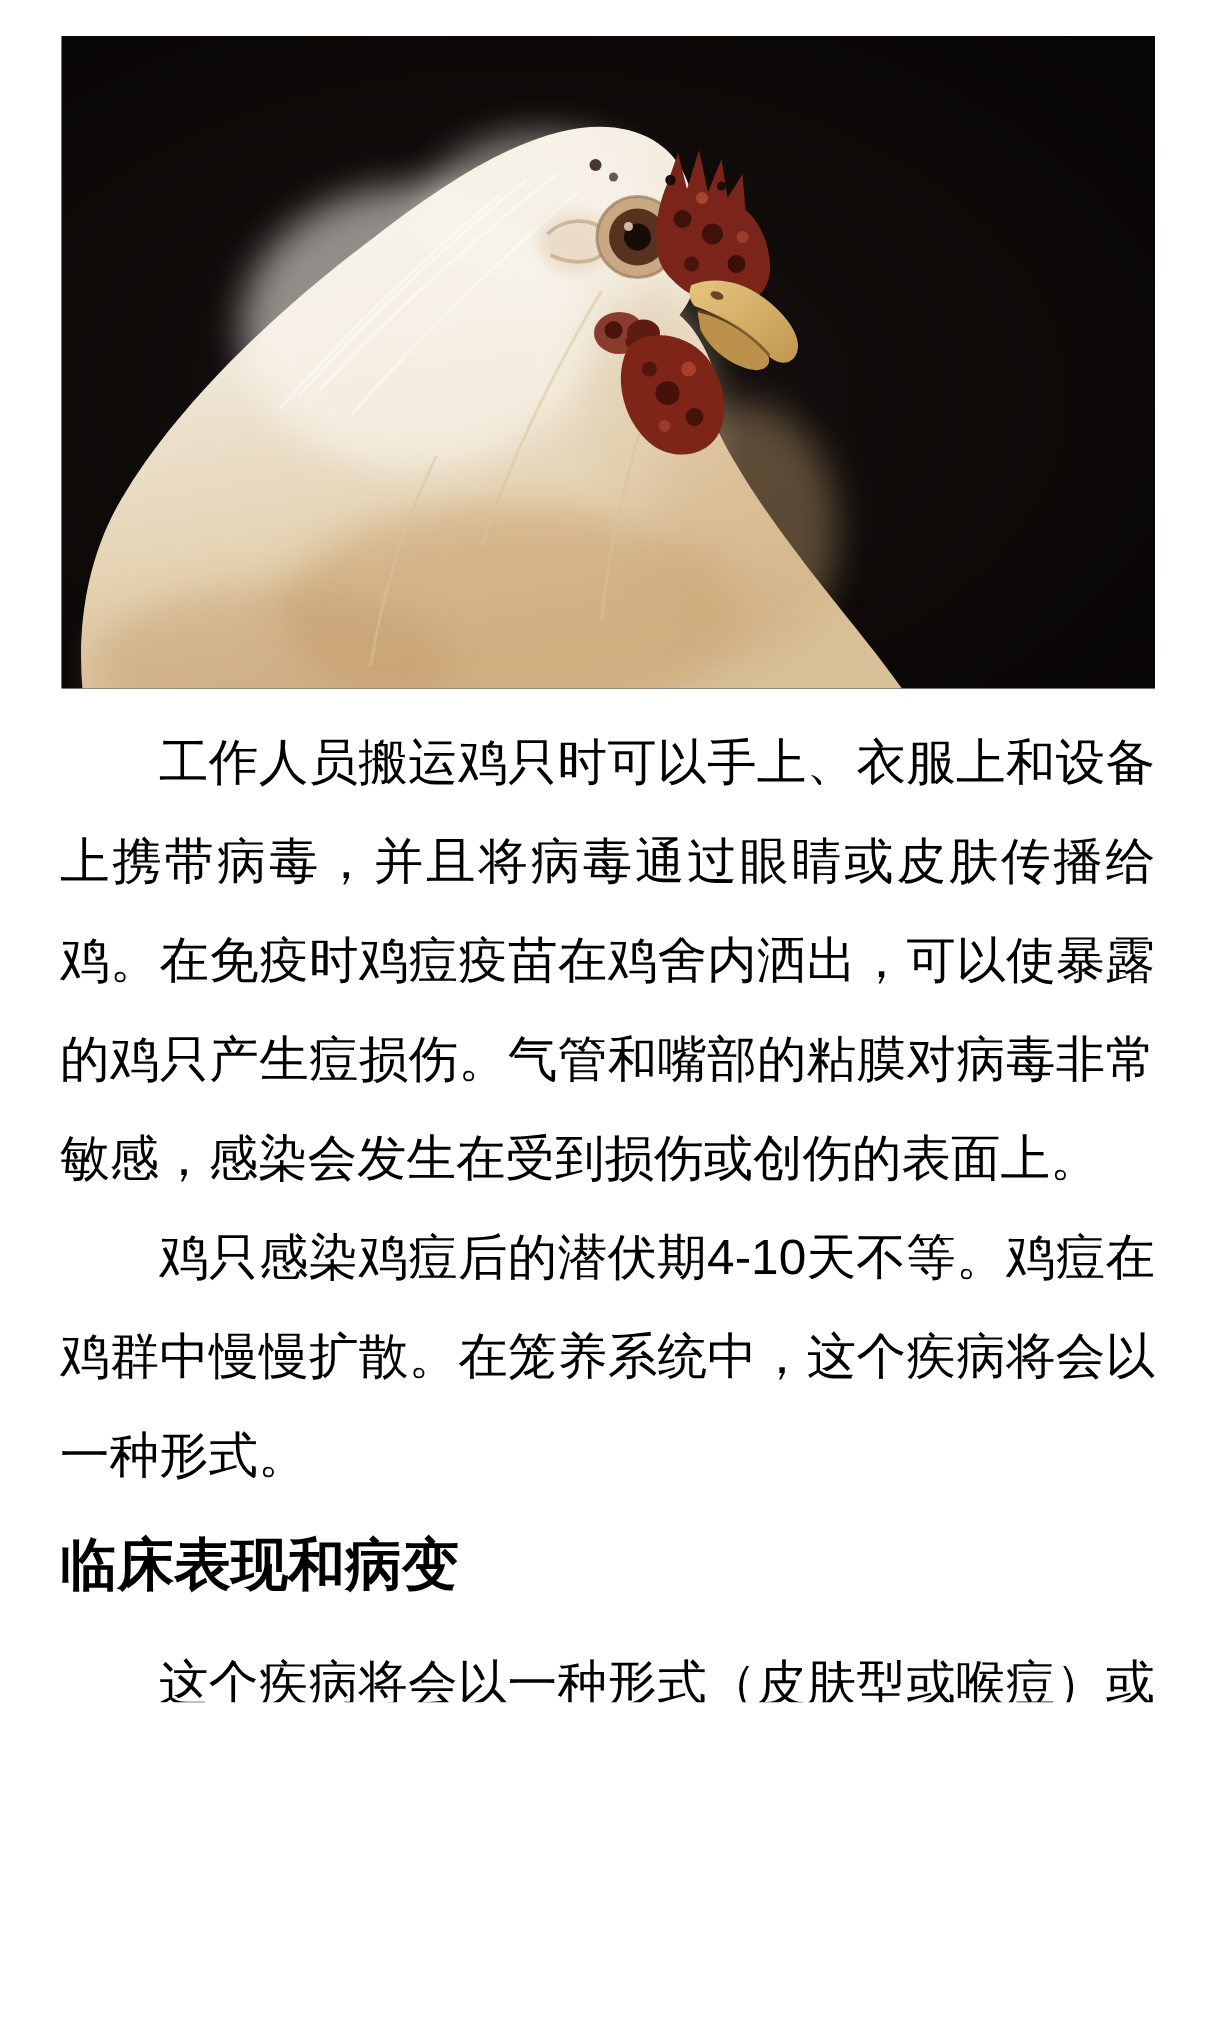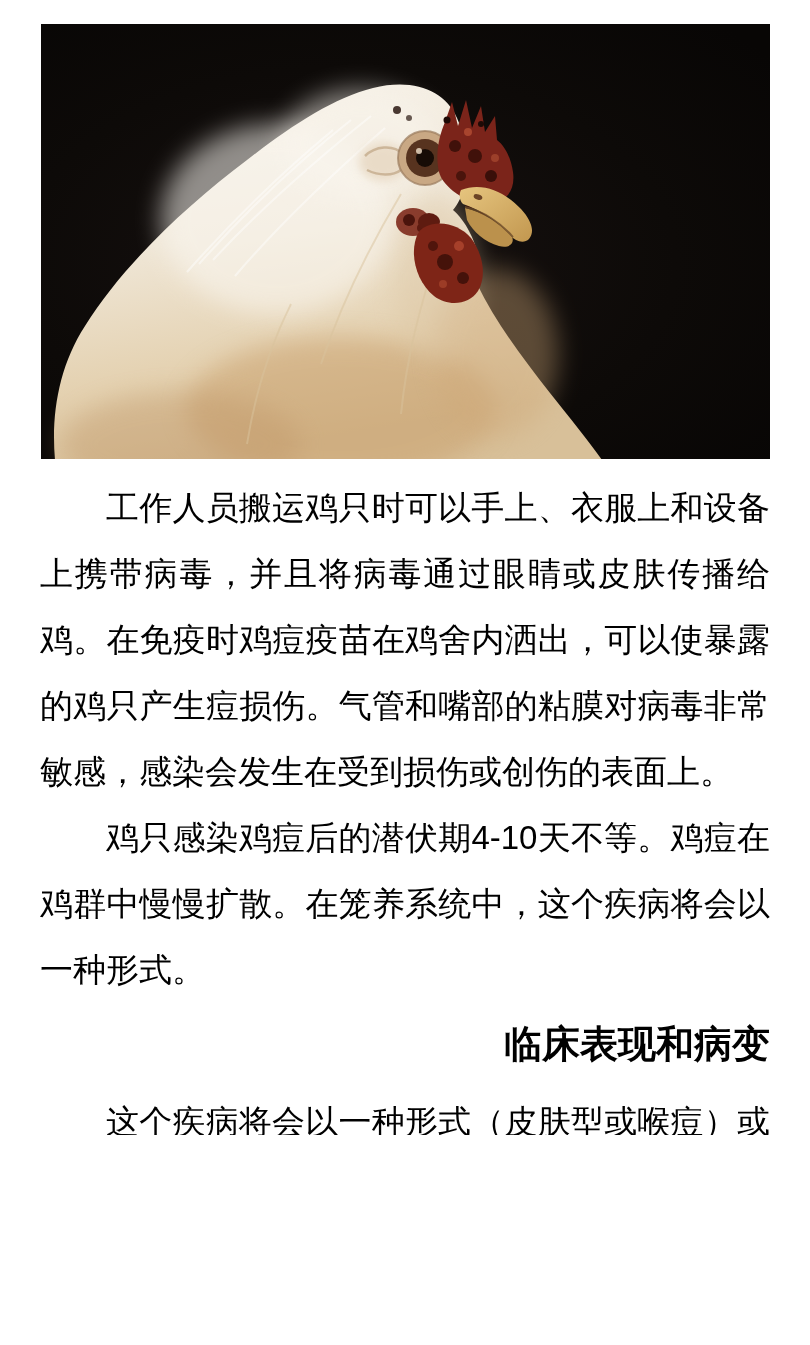--- a/index.html
+++ b/index.html
@@ -34,21 +34,21 @@
   }
   .article p {
     margin: 0;
     text-indent: 2em;
   }
   .article h2 {
     margin: 8px 0 12px 0;
     font-size: 38px;
     line-height: 66px;
     font-weight: bold;
-    text-align: right;
+    text-align: left;
     text-indent: 0;
   }
 </style>
 </head>
 <body>
 
 <div class="page">
 
   <figure class="photo" style="margin:24px 0 0 41px;">
     <svg width="729" height="435" viewBox="0 0 729 435" xmlns="http://www.w3.org/2000/svg">

